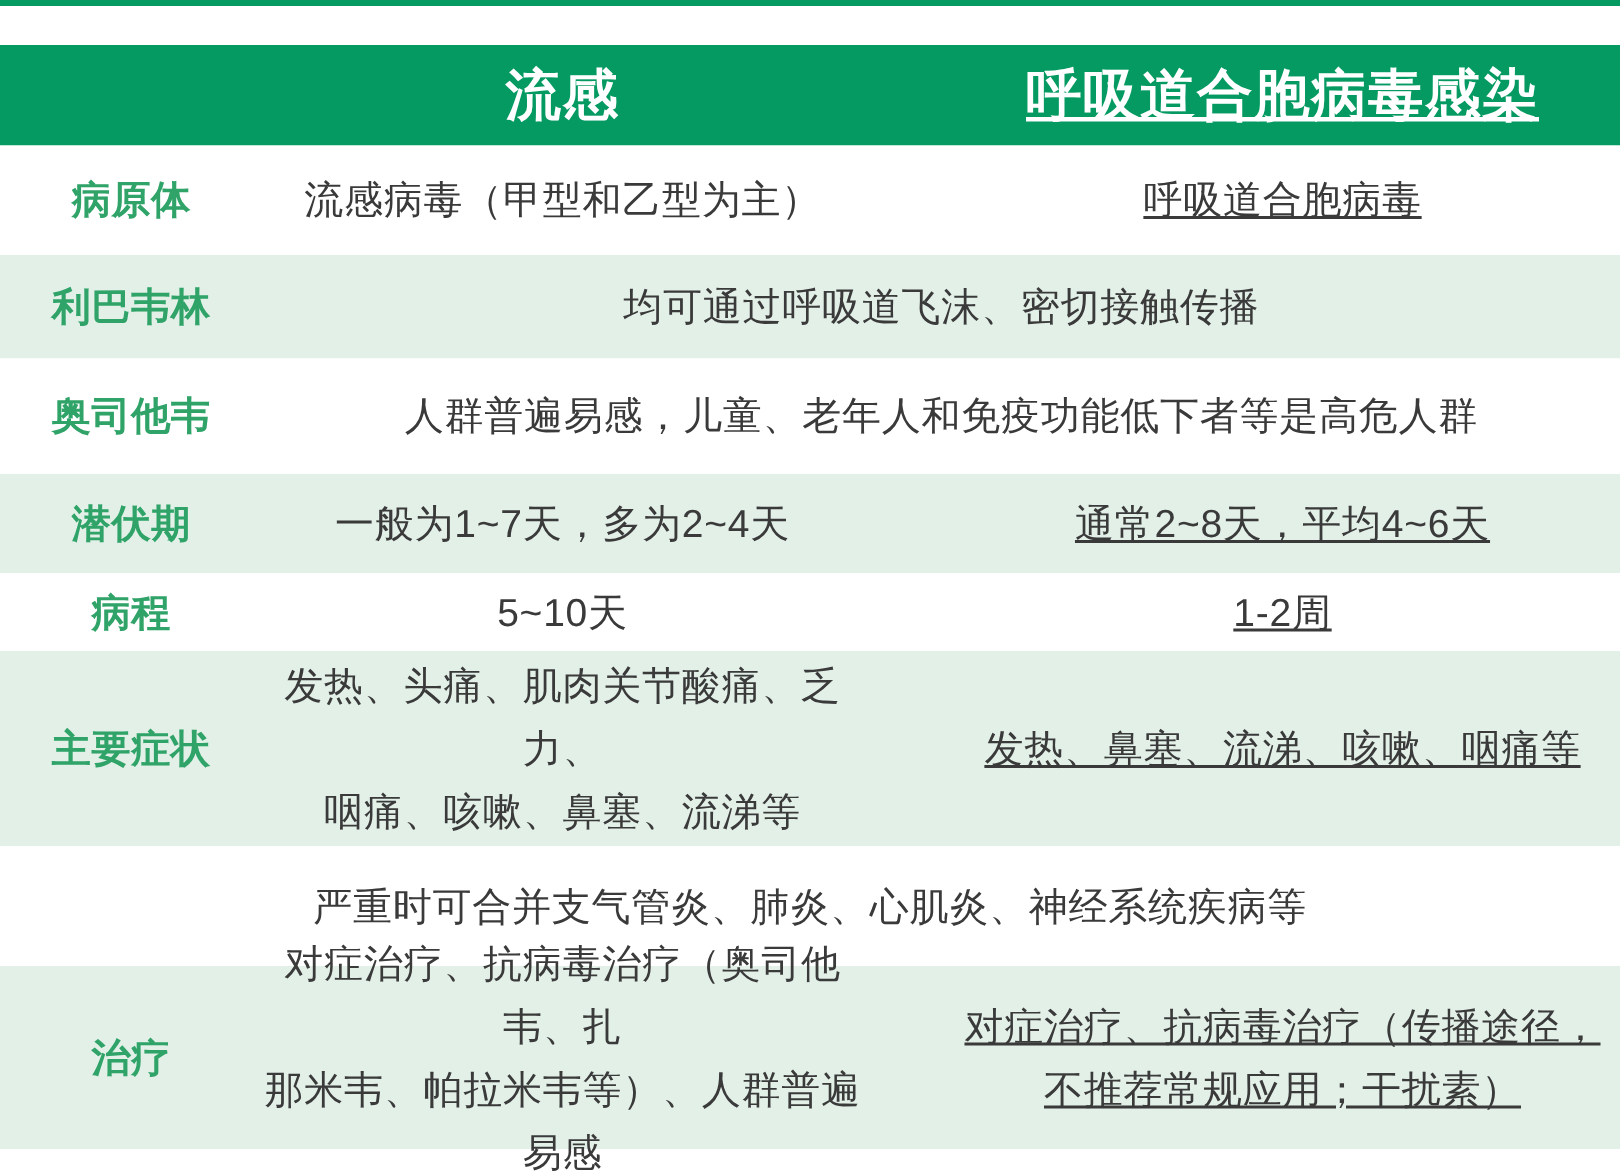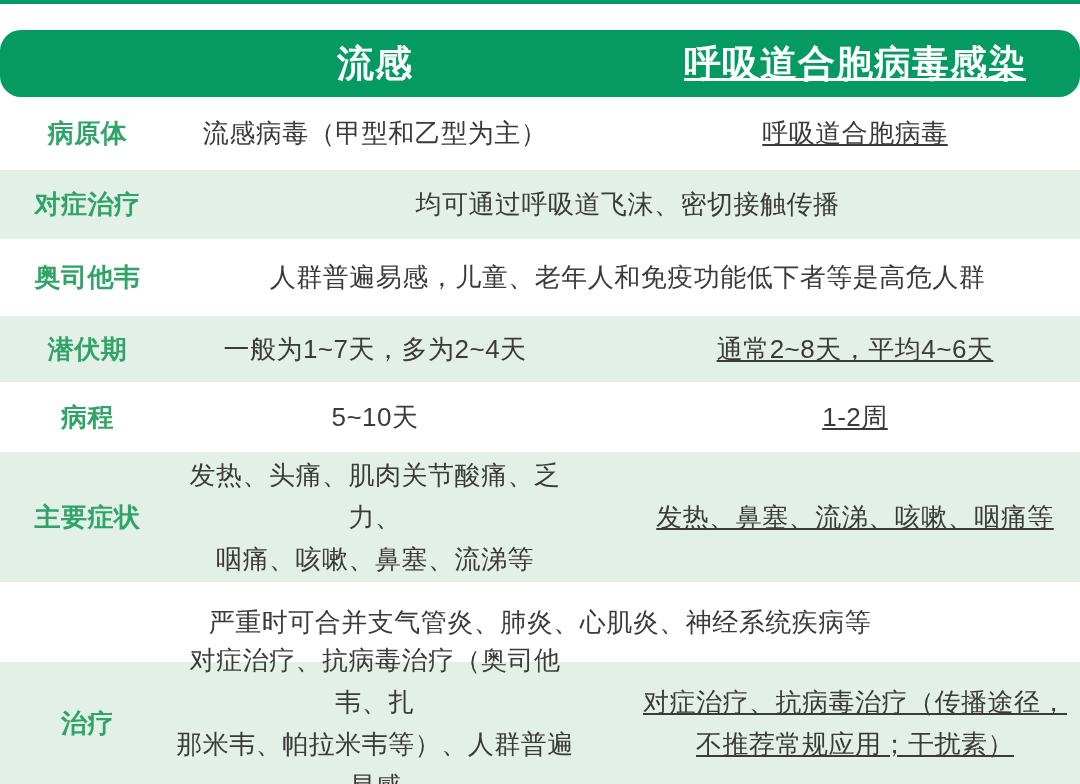--- a/index.html
+++ b/index.html
@@ -29,21 +29,20 @@
     font-weight: bold;
     color: #2fa368;
   }
   .col1 { width: 400px; flex: none; }
   .col2 { flex: 1; padding-left: 55px; text-decoration: underline; }
   .span-cell { flex: 1; text-align: right; }
 
   .header-row {
     height: 67px;
     background: #049a62;
-    border-radius: 21px;
   }
   .header-row .cell {
     color: #ffffff;
     font-weight: bold;
     font-size: 37px;
     letter-spacing: 1px;
   }
 
   .row-white { background: #ffffff; }
   .row-green { background: #e2f0e8; }
@@ -63,36 +62,36 @@
       <div class="cell col2">呼吸道合胞病毒感染</div>
     </div>
 
     <div class="row row-white" style="height:73px">
       <div class="cell label-cell">病原体</div>
       <div class="cell col1">流感病毒（甲型和乙型为主）</div>
       <div class="cell col2">呼吸道合胞病毒</div>
     </div>
 
     <div class="row row-green" style="height:69px">
-      <div class="cell label-cell">对症治疗</div>
+      <div class="cell label-cell">利巴韦林</div>
       <div class="cell span-cell">均可通过呼吸道飞沫、密切接触传播</div>
     </div>
 
     <div class="row row-white" style="height:77px">
       <div class="cell label-cell">奥司他韦</div>
       <div class="cell span-cell">人群普遍易感，儿童、老年人和免疫功能低下者等是高危人群</div>
     </div>
 
     <div class="row row-green" style="height:66px">
       <div class="cell label-cell">潜伏期</div>
       <div class="cell col1">一般为1~7天，多为2~4天</div>
       <div class="cell col2">通常2~8天，平均4~6天</div>
     </div>
 
-    <div class="row row-white" style="height:70px">
+    <div class="row row-white" style="height:52px">
       <div class="cell label-cell">病程</div>
       <div class="cell col1">5~10天</div>
       <div class="cell col2">1-2周</div>
     </div>
 
     <div class="row row-green" style="height:130px">
       <div class="cell label-cell">主要症状</div>
       <div class="cell col1">发热、头痛、肌肉关节酸痛、乏力、
 咽痛、咳嗽、鼻塞、流涕等</div>
       <div class="cell col2">发热、鼻塞、流涕、咳嗽、咽痛等</div>

